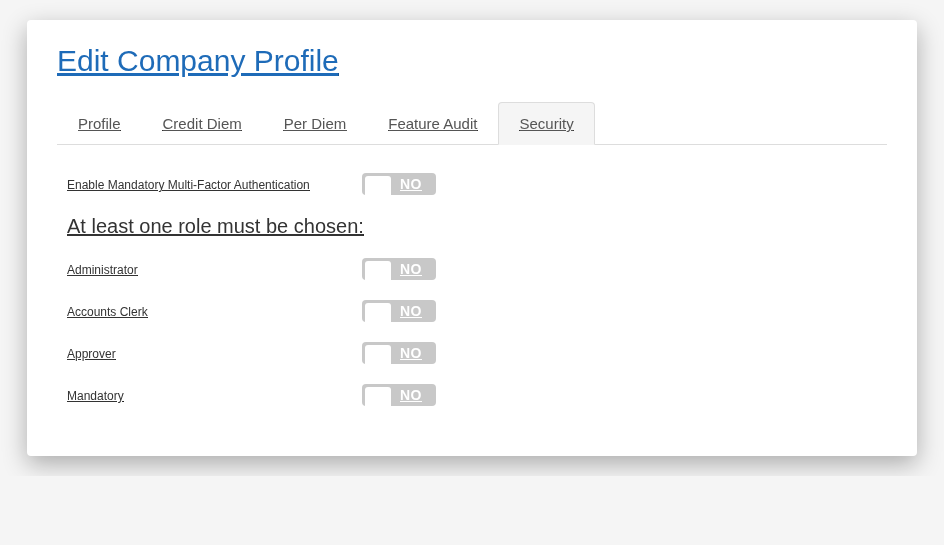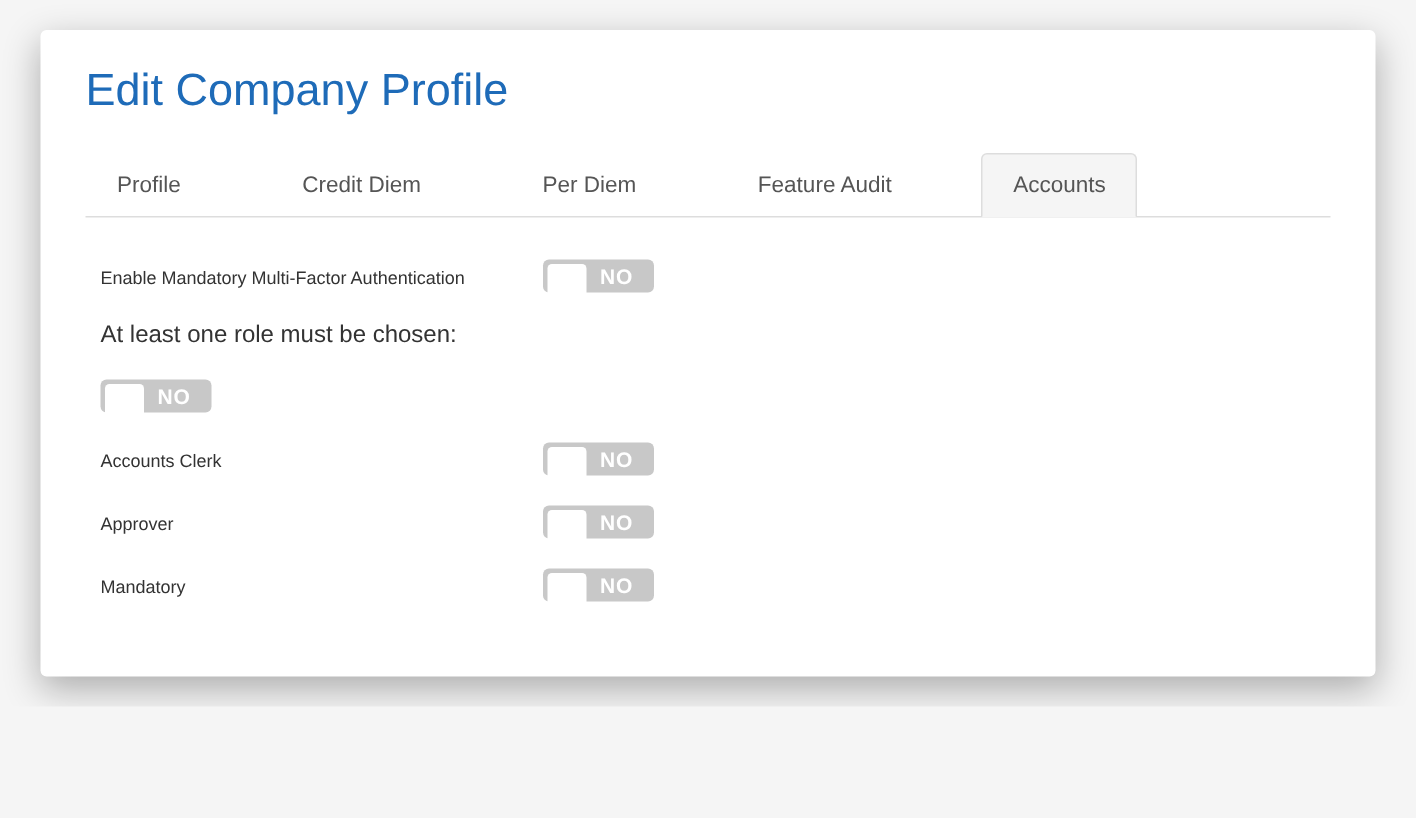--- a/index.html
+++ b/index.html
@@ -1,18 +1,19 @@
 <!DOCTYPE html>
 <html><head>
   <meta charset="utf-8">
   <style>
     * {
       margin: 0;
       padding: 0;
       box-sizing: border-box;
+      text-decoration: underline;
     }
     body {
       font-family: 'Segoe UI', Tahoma, Geneva, Verdana, sans-serif;
       background: #f5f5f5;
       padding: 20px;
       display: flex;
       justify-content: center;
       align-items: flex-start;
     }
     .card {
@@ -26,21 +27,20 @@
       color: #1e6bb8;
       font-size: 30px;
       font-weight: 400;
       margin-bottom: 24px;
       margin-top: 4px;
     }
     .tabs {
       display: flex;
       border-bottom: 1px solid #ddd;
       margin-bottom: 28px;
-      gap: 39px;
     }
     .tab {
       padding: 12px 20px;
       font-size: 15px;
       color: #555;
       cursor: pointer;
       border: 1px solid transparent;
       border-bottom: none;
       background: transparent;
       margin-bottom: -1px;
@@ -60,21 +60,21 @@
       margin-bottom: 20px;
     }
     .form-label {
       width: 295px;
       font-size: 12px;
       color: #333;
       padding-top: 4px;
       line-height: 1.4;
     }
     .section-note {
-      font-size: 16px;
+      font-size: 20px;
       color: #333;
       margin-bottom: 20px;
       margin-top: 12px;
     }
     .toggle {
       display: inline-flex;
       align-items: center;
       width: 74px;
       height: 22px;
       background: #c8c8c8;
@@ -105,35 +105,36 @@
 <body>
 
 <div class="card">
   <h1 class="page-title">Edit Company Profile</h1>
 
   <div class="tabs">
     <div class="tab">Profile</div>
     <div class="tab">Credit Diem</div>
     <div class="tab">Per Diem</div>
     <div class="tab">Feature Audit</div>
-    <div class="tab active">Accounts</div>
+    <div class="tab active">Security</div>
   </div>
 
   <div class="form-section">
     <div class="form-row">
       <div class="form-label">Enable Mandatory Multi-Factor Authentication</div>
       <div class="toggle">
         <div class="toggle-knob"></div>
         <span class="toggle-text">NO</span>
       </div>
     </div>
 
     <div class="section-note">At least one role must be chosen:</div>
 
     <div class="form-row">
+      <div class="form-label">Administrator</div>
       <div class="toggle">
         <div class="toggle-knob"></div>
         <span class="toggle-text">NO</span>
       </div>
     </div>
 
     <div class="form-row">
       <div class="form-label">Accounts Clerk</div>
       <div class="toggle">
         <div class="toggle-knob"></div>

